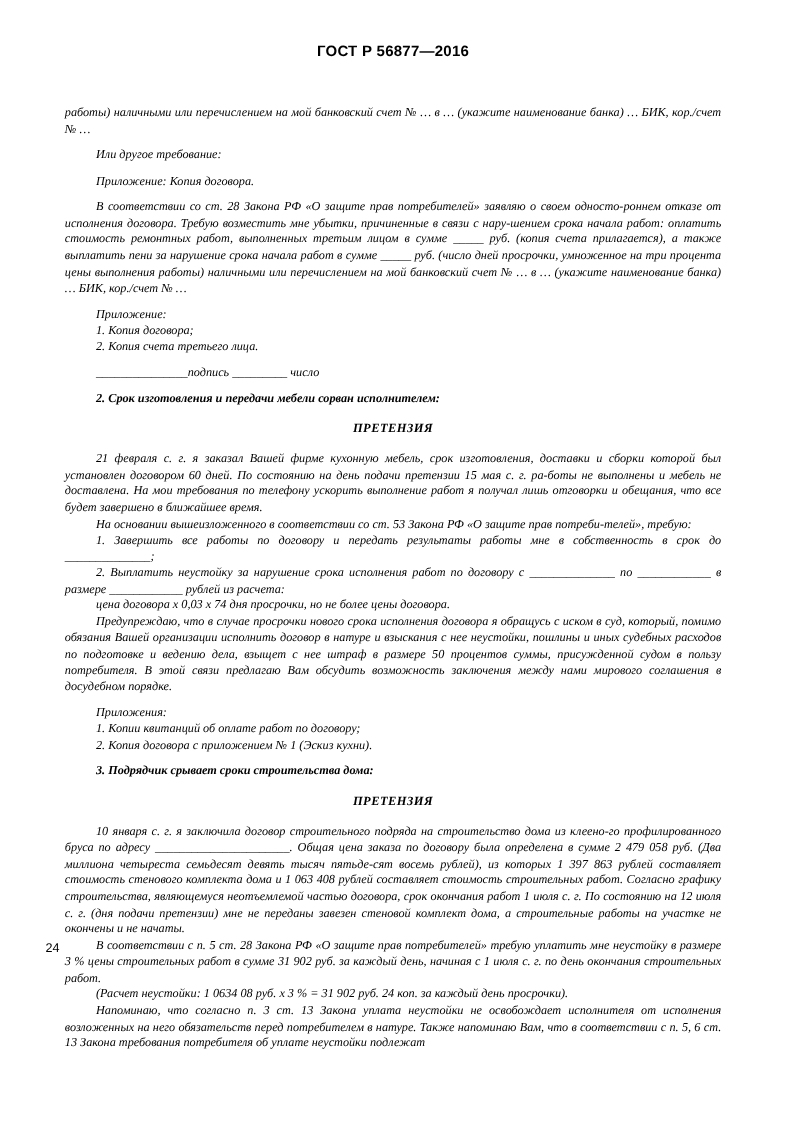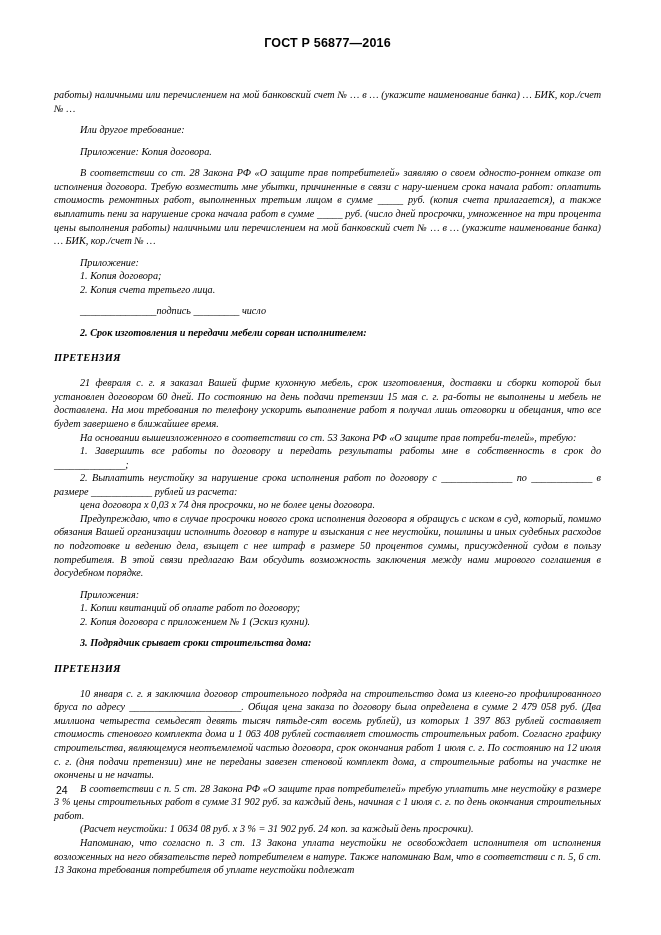--- a/index.html
+++ b/index.html
@@ -40,34 +40,34 @@
   p {
     margin: 0 0 0 0;
   }
   p.gap {
     margin-top: 8px;
   }
   .indent {
     text-indent: 26px;
   }
   .title-claim {
-    text-align: left;
+    text-align: center;
     font-weight: bold;
     font-style: italic;
     font-size: 10.4px;
     letter-spacing: 0.4px;
     margin: 12px 0 11px 0;
   }
   .sig-line {
     text-indent: 26px;
     margin-top: 1px;
   }
   .page-number {
     position: absolute;
-    left: 56px;
+    left: 38px;
     bottom: 44px;
     font-family: "Liberation Sans", sans-serif;
     font-size: 10.5px;
     font-style: normal;
   }
   .sect-head {
     font-weight: bold;
     font-style: italic;
   }
 </style>

